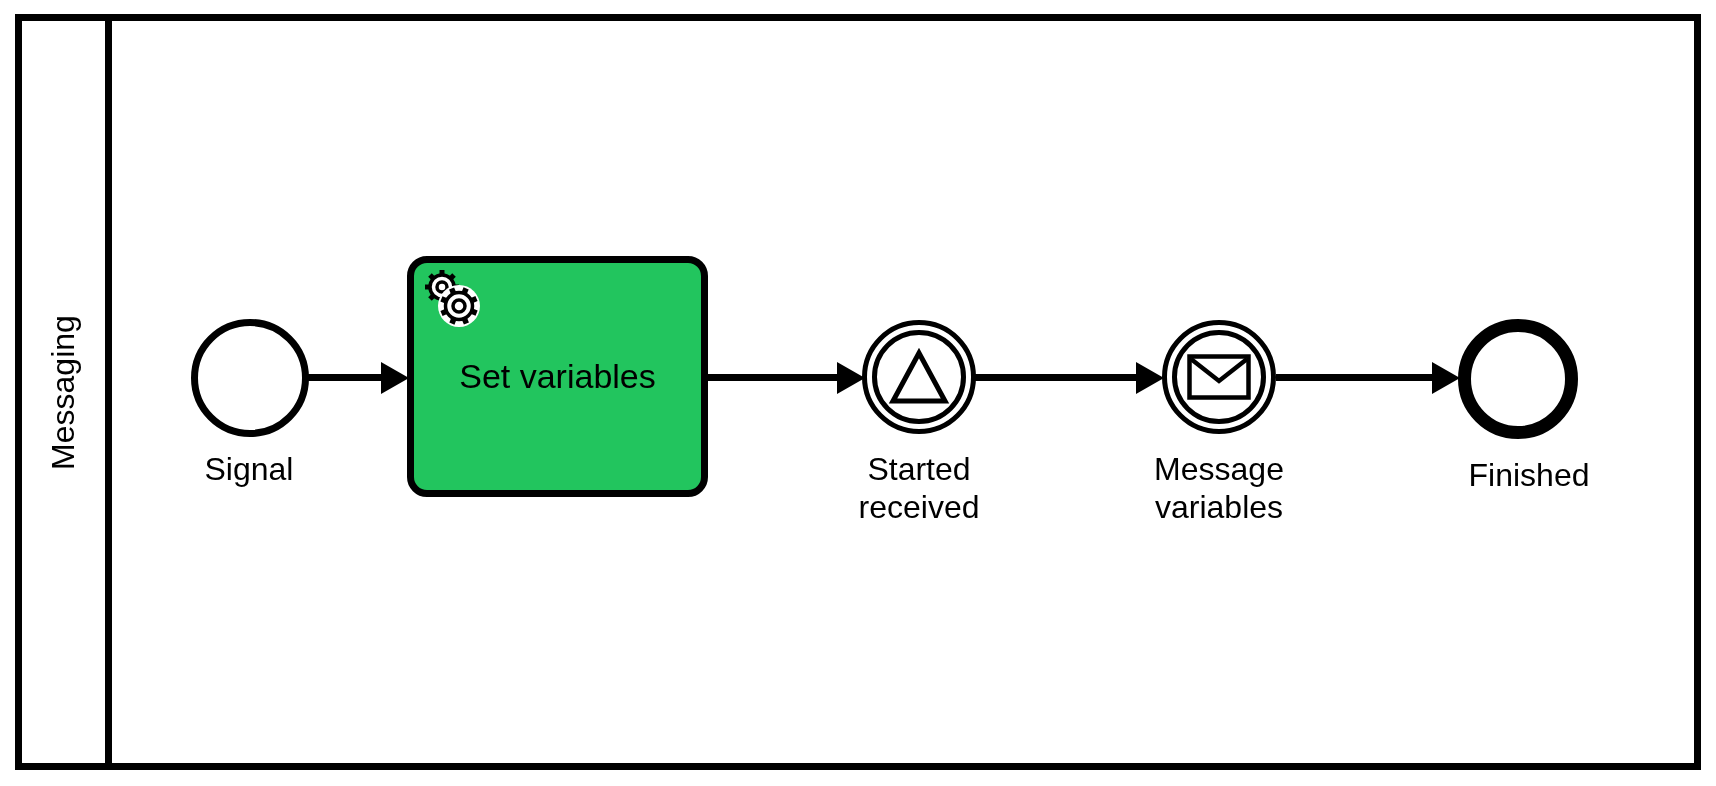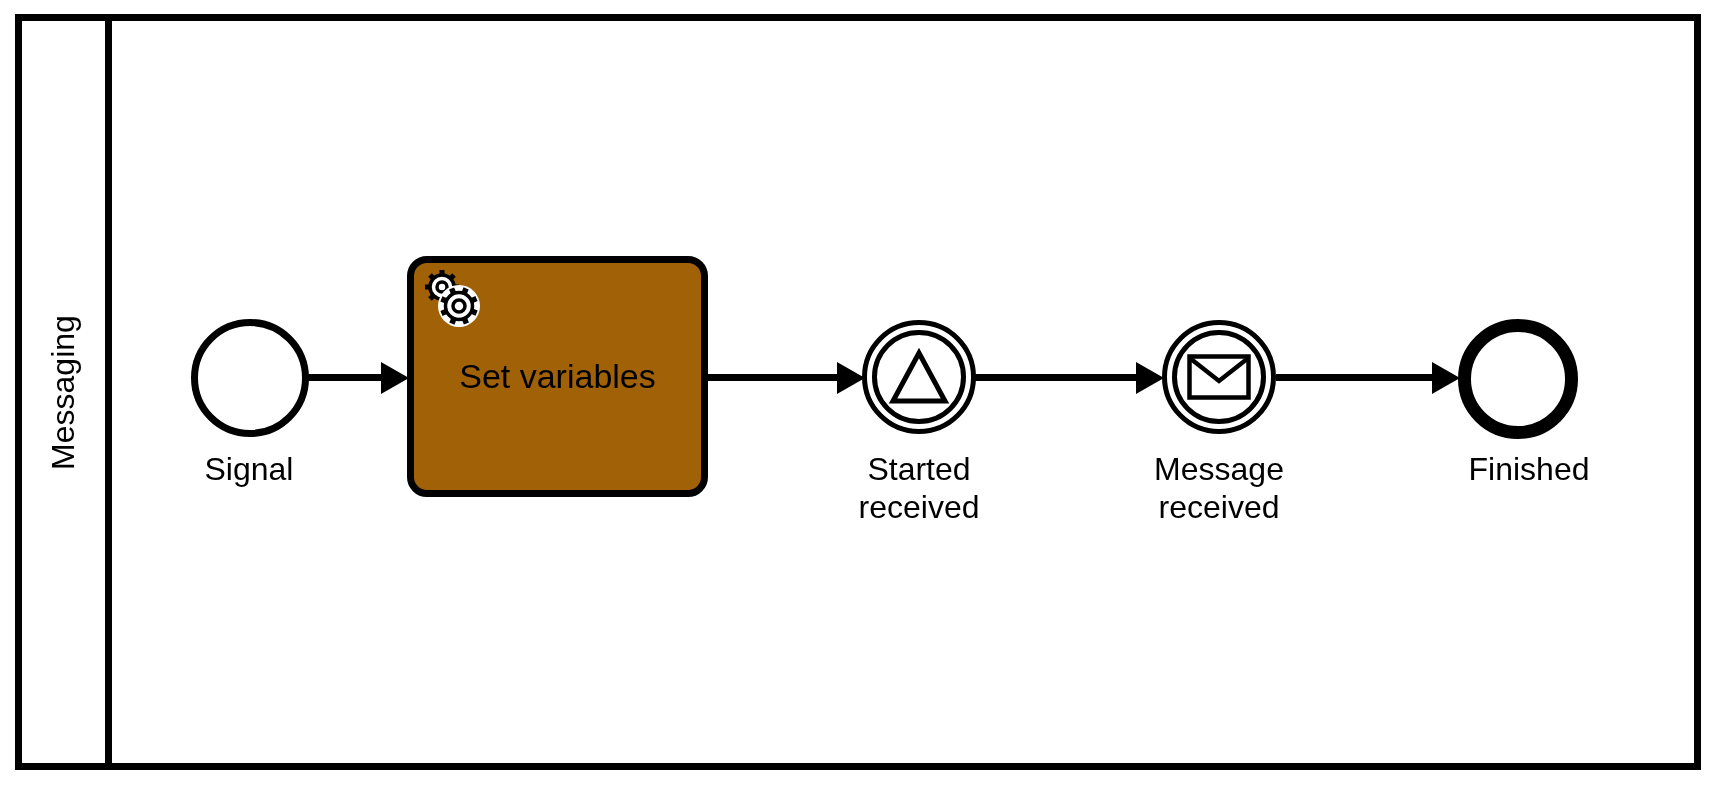--- a/index.html
+++ b/index.html
@@ -28,21 +28,21 @@
   .signal-event  { left:862px;  top:320px; }
   .message-event { left:1162px; top:320px; }
   .catch-inner {
     width:94px; height:94px; border:5px solid #000; border-radius:50%;
     box-sizing:border-box; display:flex; align-items:center; justify-content:center;
     background:#fff;
   }
   .end-event { left:1458px; top:319px; width:120px; height:120px; border:13px solid #000; }
   .task {
     position:absolute; left:407px; top:256px; width:301px; height:241px;
-    border:7px solid #000; border-radius:20px; box-sizing:border-box; background:#a16207;
+    border:7px solid #000; border-radius:20px; box-sizing:border-box; background:#22c55e;
     display:flex; align-items:center; justify-content:center;
     font-size:34px; text-align:center;
   }
   .task-icon { position:absolute; left:7px; top:6px; width:64px; height:64px; }
   .flow { position:absolute; top:374px; height:7px; background:#000; }
   .flow::after {
     content:""; position:absolute; left:100%; top:50%; margin-top:-16px;
     width:0; height:0; border-left:28px solid #000;
     border-top:16px solid transparent; border-bottom:16px solid transparent;
   }
@@ -50,21 +50,21 @@
   .flow-2 { left:707px;  width:130px; }
   .flow-3 { left:975px;  width:161px; }
   .flow-4 { left:1276px; width:156px; }
   .elabel {
     position:absolute; width:180px; top:450px; text-align:center;
     font-size:32px; line-height:38px;
   }
   .lbl-start    { left:159px;  }
   .lbl-signal   { left:829px;  }
   .lbl-message  { left:1129px; }
-  .lbl-finished { left:1439px; }
+  .lbl-finished { left:1439px;margin-top:6px; }
 </style>
 </head>
 <body>
 
 <div class="canvas">
 
   <div class="pool">
     <div class="lane-strip">
       <span>Messaging</span>
     </div>
@@ -121,18 +121,18 @@
   <div class="elabel lbl-signal">Started received</div>
 
   <div class="event catch-outer message-event">
     <div class="catch-inner">
       <svg width="64" height="46" viewBox="0 0 64 46">
         <rect x="2.5" y="2.5" width="59" height="41" fill="#fff" stroke="#000" stroke-width="4.5"></rect>
         <polyline points="4,5 32,27 60,5" fill="none" stroke="#000" stroke-width="4.5"></polyline>
       </svg>
     </div>
   </div>
-  <div class="elabel lbl-message">Message received</div>
+  <div class="elabel lbl-message">Message variables</div>
 
   <div class="event end-event"></div>
   <div class="elabel lbl-finished">Finished</div>
 
 </div>
 
 </body></html>

